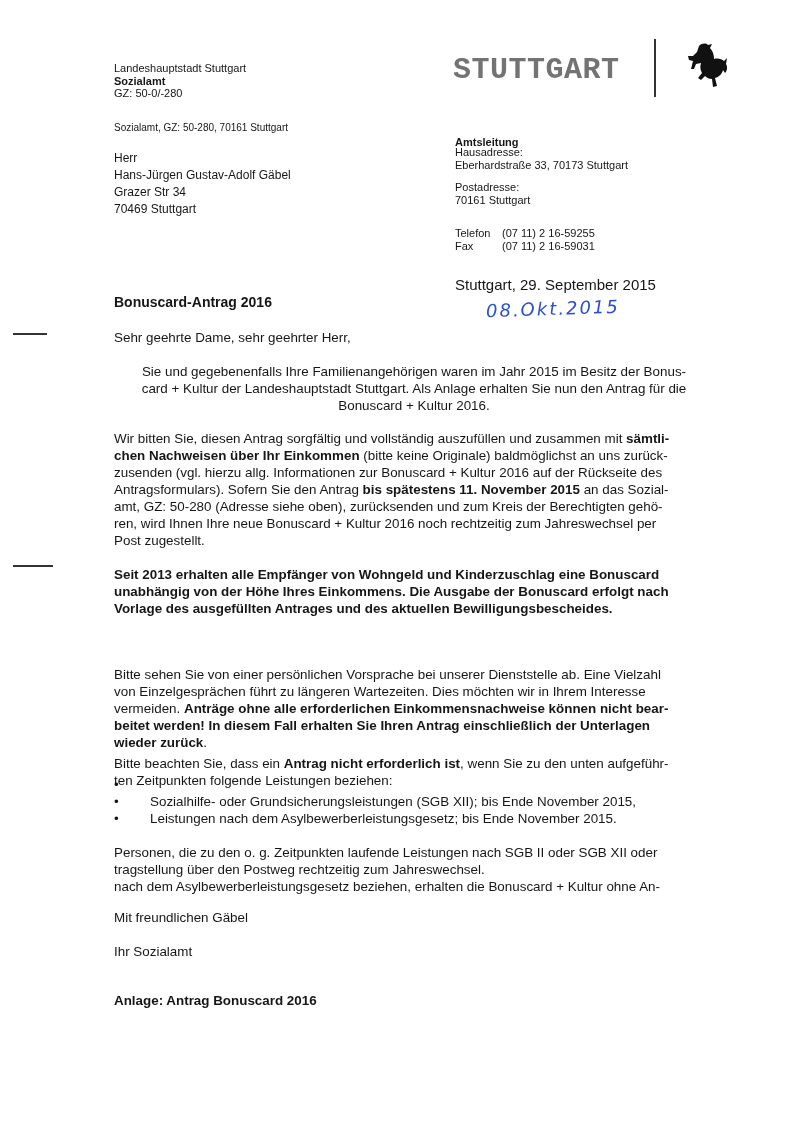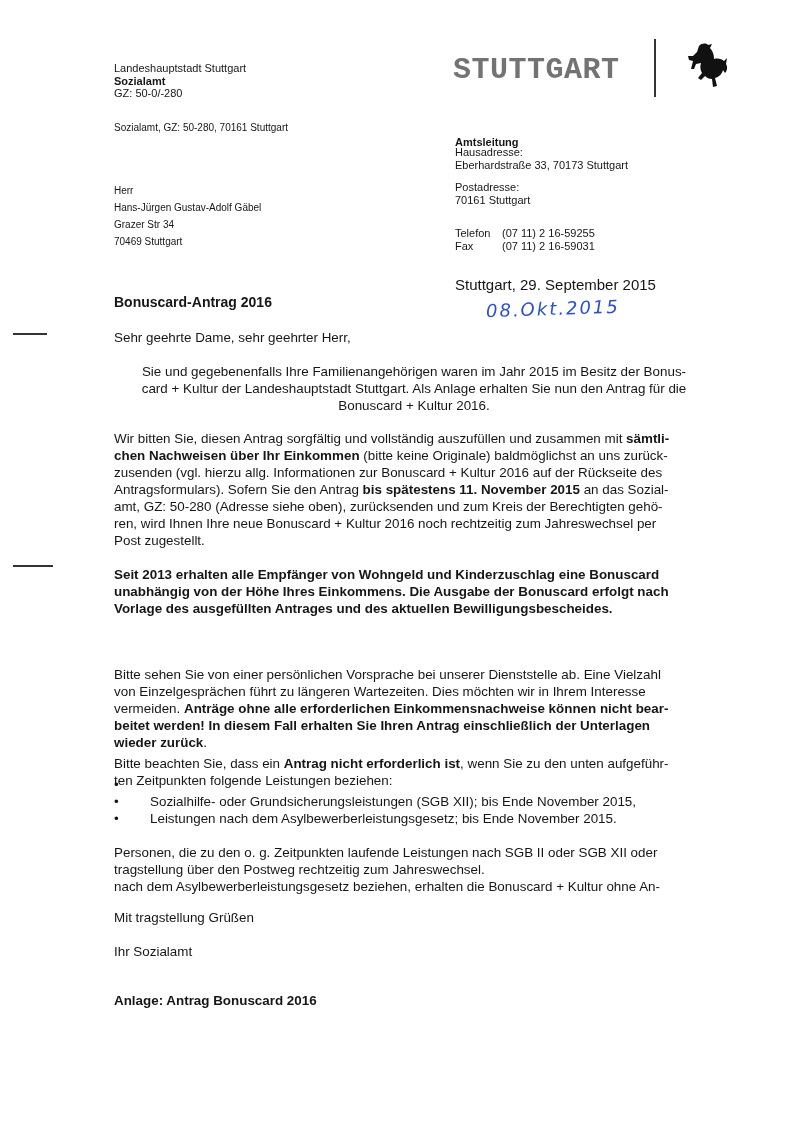--- a/index.html
+++ b/index.html
@@ -21,21 +21,21 @@
 
     
     #amtsleitung { left: 455px; top: 122px; font-size: 11px; margin-top: 14px; }
     #haus { left: 455px; top: 146px; }
     #post { left: 455px; top: 181px; }
     #tel { left: 455px; top: 227px; }
     .tel-row { display: flex; }
     .tel-label { width: 47px; }
 
     
-    #recipient { left: 114px; top: 150px; font-size: 10px; line-height: 17px; margin-top: 32px; }
+    #recipient { left: 114px; top: 150px; font-size: 12px; line-height: 17px; }
 
     
     #date { left: 455px; top: 276px; font-size: 15px; }
     #stamp { left: 486px; top: 298px; font-family: "DejaVu Sans", sans-serif; font-size: 18px; color: #2a4fd0; letter-spacing: 2px; font-style: italic; transform: rotate(-2deg); }
 
     
     #subject { left: 114px; top: 294px; font-size: 14px; font-weight: bold; }
 
     
     .para { position: absolute; left: 114px; width: 600px; font-size: 13.4px; line-height: 17px; white-space: nowrap; }
@@ -161,15 +161,15 @@
     <span>Leistungen nach dem Asylbewerberleistungsgesetz; bis Ende November 2015.</span>
   </div>
 </div>
 
 <div class="para" id="p6">
   <div>Personen, die zu den o. g. Zeitpunkten laufende Leistungen nach SGB II oder SGB XII oder</div>
   <div>tragstellung über den Postweg rechtzeitig zum Jahreswechsel.</div>
   <div>nach dem Asylbewerberleistungsgesetz beziehen, erhalten die Bonuscard + Kultur ohne An-</div>
 </div>
 
-<div class="para" id="closing">Mit tragstellung Grüßen</div>
+<div class="para" id="closing">Mit freundlichen Gäbel</div>
 <div class="para" id="signature">Ihr Sozialamt</div>
 <div class="para" id="enclosure">Anlage: Antrag Bonuscard 2016</div>
 
 </body></html>

